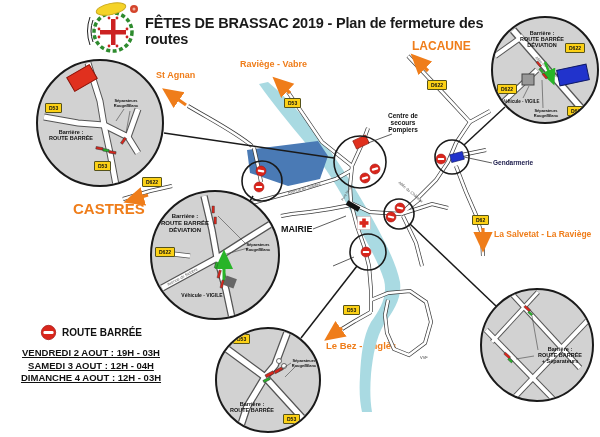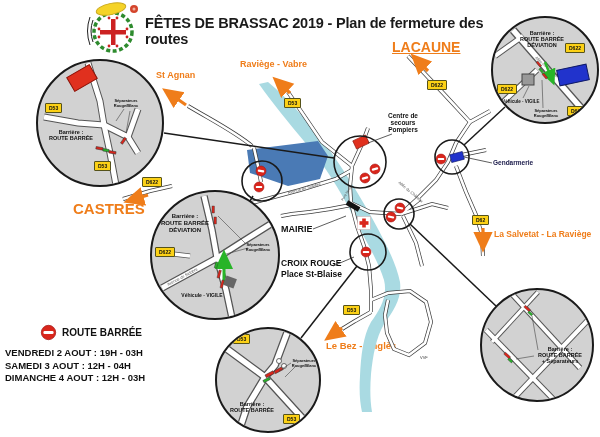--- a/index.html
+++ b/index.html
@@ -15,21 +15,21 @@
         color:#111;font-size:5px;line-height:6px;font-weight:bold;padding:1px 3px;z-index:30;}
   .inset{position:absolute;border:2.5px solid #1a1a1a;border-radius:50%;background:#d2d2d2;
          overflow:hidden;z-index:20;}
   .inset svg{position:absolute;left:0;top:0;}
   .btxt{position:absolute;font-weight:bold;color:#111;text-align:center;z-index:5;}
   .septxt{position:absolute;font-weight:bold;color:#111;text-align:center;font-size:4px;
           line-height:4.6px;z-index:5;}
   .legend{position:absolute;left:5px;top:324px;width:172px;z-index:15;}
   .legend-head{display:flex;align-items:center;justify-content:center;gap:5px;}
   .legend-head span{font-size:10px;font-weight:bold;color:#111;}
-  .sched{margin-top:6px;font-size:9.5px;line-height:12.5px;font-weight:bold;color:#111;}
+  .sched{margin-top:6px;text-align:center;font-size:9.5px;line-height:12.5px;font-weight:bold;color:#111;text-decoration:underline;}
   svg text{font-family:"Liberation Sans",sans-serif;}
 </style>
 </head>
 <body>
 
 <div id="canvas">
 
   <svg class="abs" style="left:85px;top:1px;z-index:40" width="56" height="56" viewBox="0 0 56 56">
     <path d="M5,16 Q0,30 5,44" stroke="#222" stroke-width="1" fill="none"></path>
     <path d="M8,19 Q4,30 8,41" stroke="#222" stroke-width="1" fill="none"></path>
@@ -199,40 +199,36 @@
       <line x1="290" y1="93" x2="276" y2="80" marker-end="url(#mo)"></line>
       <line x1="428" y1="71" x2="414" y2="57" marker-end="url(#mo)"></line>
       <line x1="148" y1="195" x2="128" y2="201" marker-end="url(#mo)"></line>
       <line x1="483" y1="228" x2="483" y2="248" marker-end="url(#mo)"></line>
       <line x1="342" y1="328" x2="328" y2="338" marker-end="url(#mo)"></line>
     </g>
   </svg>
 
   <div class="olabel" style="left:156px;top:70px;font-size:9px;">St Agnan</div>
   <div class="olabel" style="left:240px;top:59px;font-size:9px;">Raviège - Vabre</div>
-  <div class="olabel" style="left:392px;top:39px;font-size:14px;text-decoration:underline;">LACAUNE</div>
+  <div class="olabel" style="left:412px;top:39px;font-size:12px;">LACAUNE</div>
   <div class="olabel" style="left:73px;top:200px;font-size:15px;">CASTRES</div>
   <div class="olabel" style="left:494px;top:229px;font-size:8.5px;">La Salvetat - La Raviège</div>
   <div class="olabel" style="left:326px;top:340px;font-size:9.5px;">Le Bez - Anglès</div>
 
   <div class="klabel" style="left:383px;top:112px;width:40px;font-size:6.5px;line-height:7px;text-align:center;white-space:normal;">
     <div>Centre de</div>
       <div>secours</div>
       <div>Pompiers</div>
   </div>
   <div class="klabel" style="left:493px;top:159px;font-size:6.5px;color:#1a1a4a;">Gendarmerie</div>
   <div class="klabel" style="left:262px;top:154px;width:52px;font-size:5.5px;line-height:6.5px;text-align:center;color:#fff;white-space:normal;">
     <div>Camping</div>
       <div>Municipal</div>
   </div>
   <div class="klabel" style="left:281px;top:224px;font-size:9px;">MAIRIE</div>
-  <div class="klabel" style="left:281px;top:258px;font-size:8.5px;line-height:11px;">
-    <div>CROIX ROUGE</div>
-      <div>Place St-Blaise</div>
-  </div>
   <div class="klabel" style="left:420px;top:355px;font-size:4px;font-weight:normal;color:#444;">VVF</div>
 
   <div class="sign" style="left:284px;top:98px;">D53</div>
   <div class="sign" style="left:427px;top:80px;">D622</div>
   <div class="sign" style="left:142px;top:177px;">D622</div>
   <div class="sign" style="left:343px;top:305px;">D53</div>
   <div class="sign" style="left:472px;top:215px;">D62</div>
 
   <div class="inset" style="left:36px;top:59px;width:128px;height:128px;">
     <svg width="128" height="128" viewBox="0 0 128 128">

